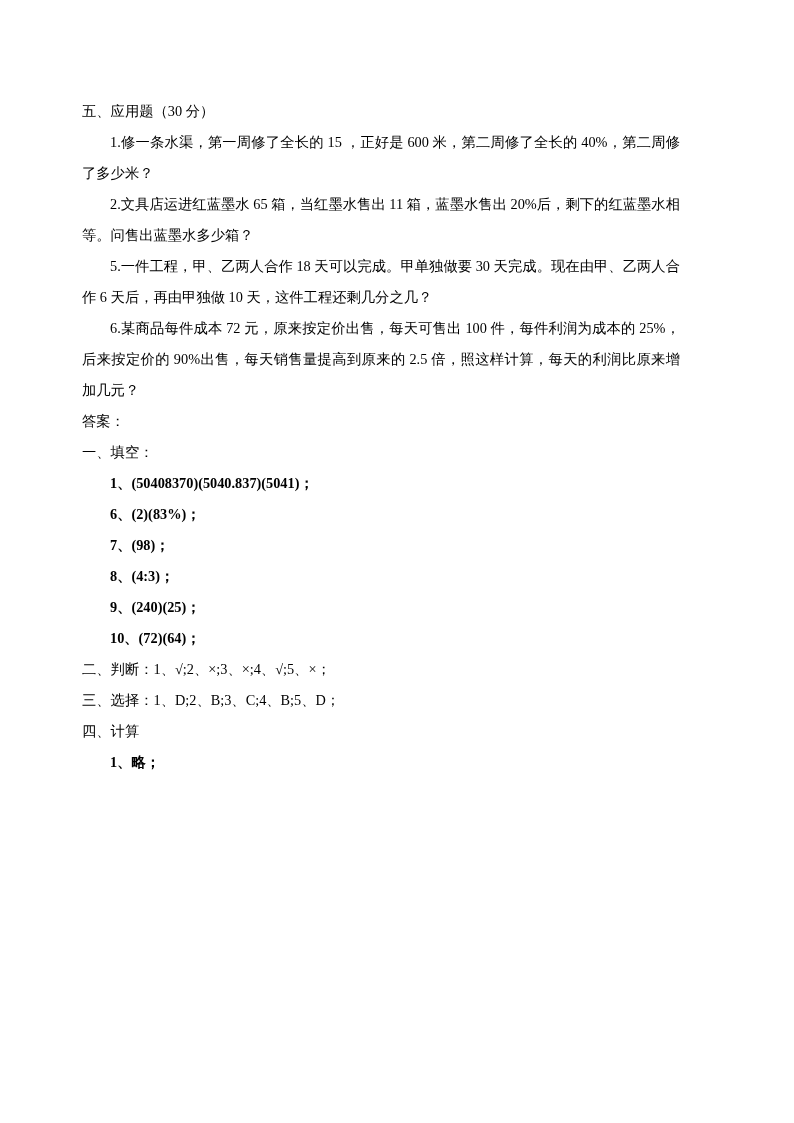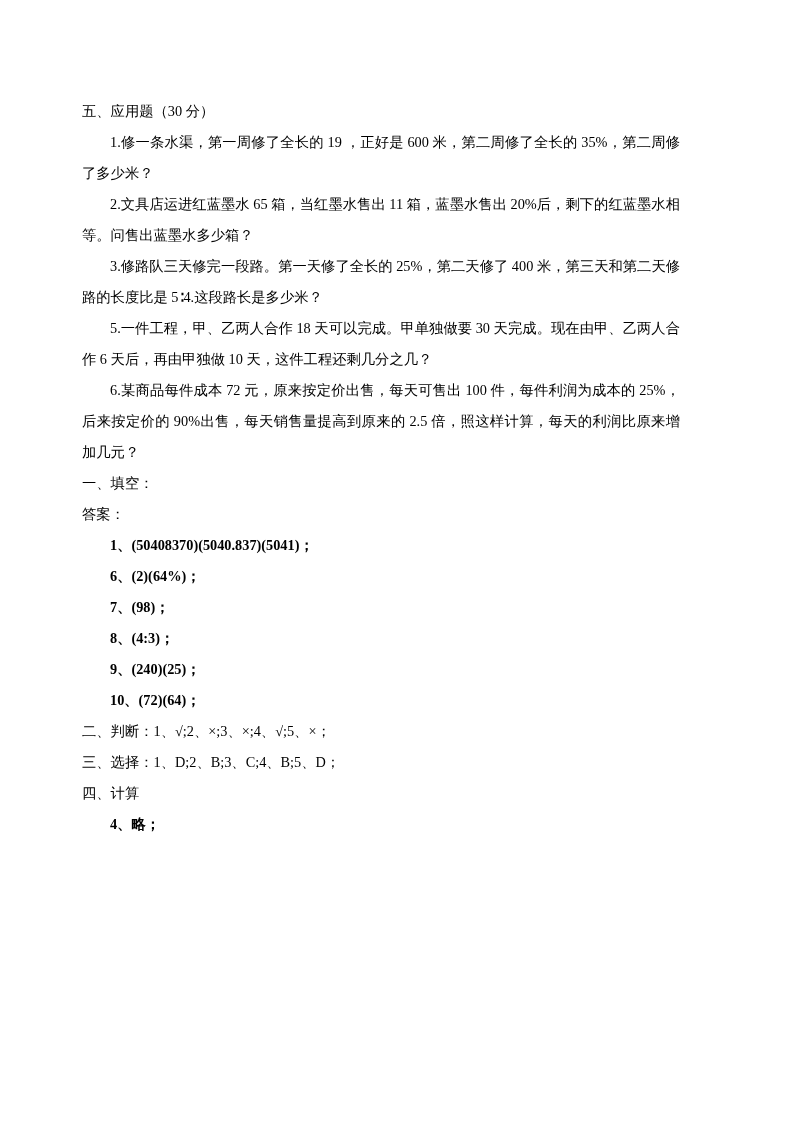--- a/index.html
+++ b/index.html
@@ -45,53 +45,52 @@
   }
 </style>
 </head>
 <body>
 
 <div class="page">
   <div class="doc-body">
 
     <p class="para indent1">五、应用题（30 分）</p>
 
-    <p class="para indent2">1.修一条水渠，第一周修了全长的 19 ，正好是 600 米，第二周修了全长的 35%，第二周修了多少米？</p>
+    <p class="para indent2">1.修一条水渠，第一周修了全长的 15 ，正好是 600 米，第二周修了全长的 40%，第二周修了多少米？</p>
 
     <p class="para indent2">2.文具店运进红蓝墨水 65 箱，当红墨水售出 11 箱，蓝墨水售出 20%后，剩下的红蓝墨水相等。问售出蓝墨水多少箱？</p>
 
-    <p class="para indent2">3.修路队三天修完一段路。第一天修了全长的 25%，第二天修了 400 米，第三天和第二天修路的长度比是 5∶4.这段路长是多少米？</p>
 
 
     <p class="para indent2">5.一件工程，甲、乙两人合作 18 天可以完成。甲单独做要 30 天完成。现在由甲、乙两人合作 6 天后，再由甲独做 10 天，这件工程还剩几分之几？</p>
 
     <p class="para indent2">6.某商品每件成本 72 元，原来按定价出售，每天可售出 100 件，每件利润为成本的 25%，后来按定价的 90%出售，每天销售量提高到原来的 2.5 倍，照这样计算，每天的利润比原来增加几元？</p>
 
+    <p class="para indent1">答案：</p>
+
     <p class="para indent1">一、填空：</p>
-
-    <p class="para indent1">答案：</p>
 
     <p class="para ans-item">1、(50408370)(5040.837)(5041)；</p>
 
 
 
 
 
-    <p class="para ans-item">6、(2)(64%)；</p>
+    <p class="para ans-item">6、(2)(83%)；</p>
 
     <p class="para ans-item">7、(98)；</p>
 
     <p class="para ans-item">8、(4:3)；</p>
 
     <p class="para ans-item">9、(240)(25)；</p>
 
     <p class="para ans-item">10、(72)(64)；</p>
 
     <p class="para indent1">二、判断：1、√;2、×;3、×;4、√;5、×；</p>
 
     <p class="para indent1">三、选择：1、D;2、B;3、C;4、B;5、D；</p>
 
     <p class="para indent1">四、计算</p>
 
-    <p class="para ans-item">4、略；</p>
+    <p class="para ans-item">1、略；</p>
 
   </div>
 </div>
 
 </body></html>

